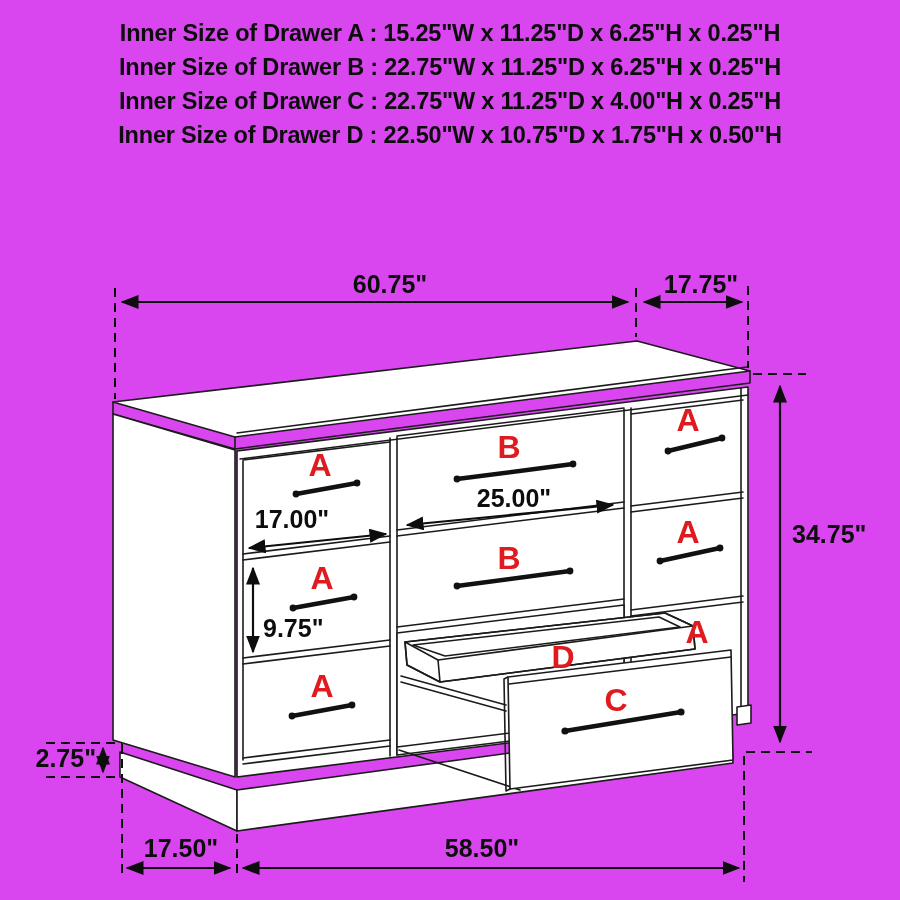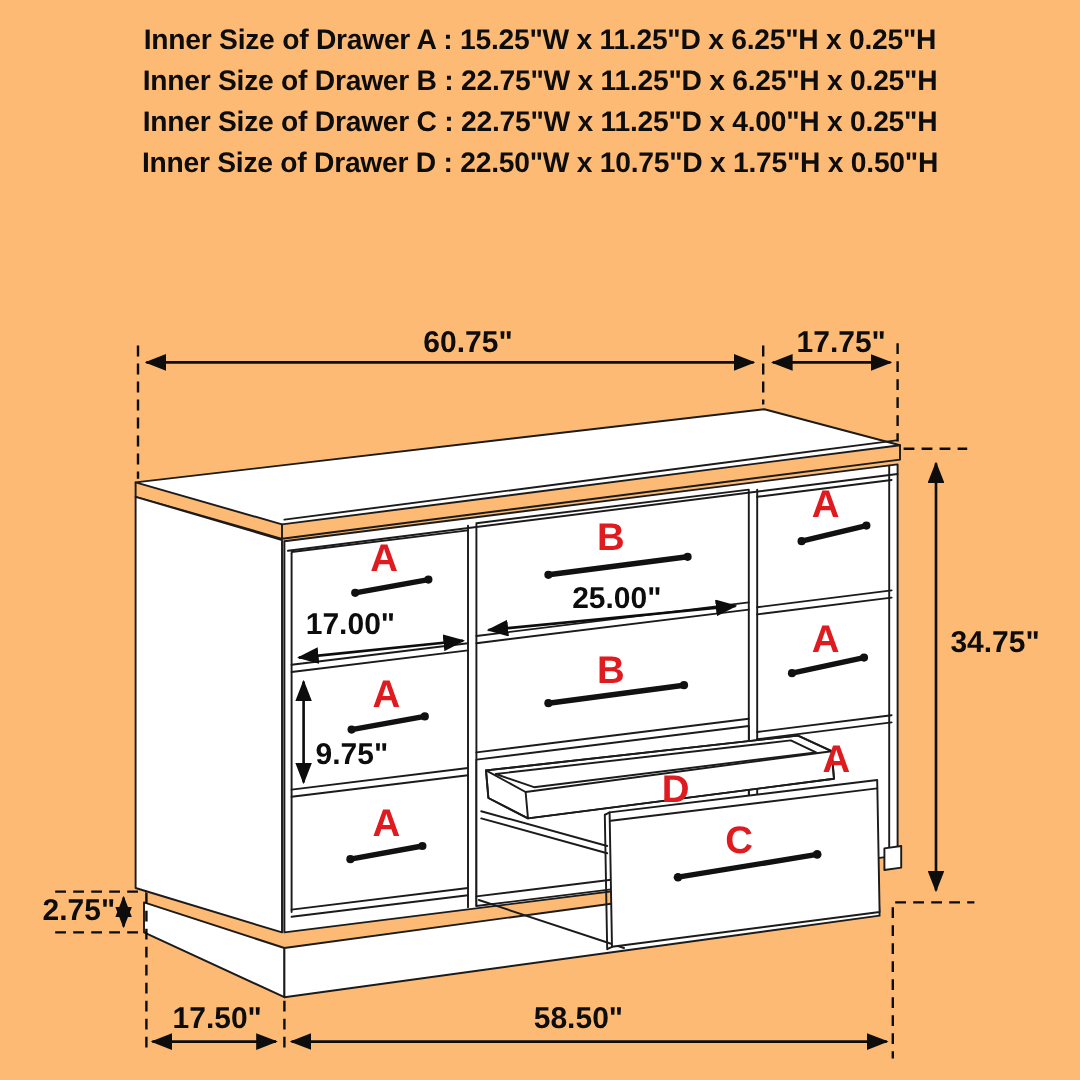--- a/index.html
+++ b/index.html
@@ -1,16 +1,16 @@
 <!DOCTYPE html>
 <html><head>
 <meta charset="utf-8">
 <style>
   html,body{margin:0;padding:0;background:#fff;}
-  #stage{position:relative;width:900px;height:900px;background:#fdba74;overflow:hidden;
+  #stage{position:relative;width:900px;height:900px;background:#d946ef;overflow:hidden;
          font-family:"Liberation Sans", sans-serif;}
   svg text{font-family:"Liberation Sans", sans-serif;}
   .hdr{font-weight:bold;font-size:23.5px;fill:#0d0d0d;letter-spacing:-0.2px;}
   .dim{font-weight:bold;font-size:25px;fill:#0d0d0d;}
   .dletter{font-weight:bold;font-size:32px;}
   .ln{stroke:#1b1b1b;stroke-width:1.6;fill:none;stroke-linejoin:round;stroke-linecap:round;}
   .fw{fill:#ffffff;}
   .dimln{stroke:#0d0d0d;stroke-width:2.2;fill:none;}
   .guide{stroke:#0d0d0d;stroke-width:2;fill:none;stroke-dasharray:9 6;}
   .hbar{stroke:#111111;stroke-width:4.5;fill:none;stroke-linecap:round;}

